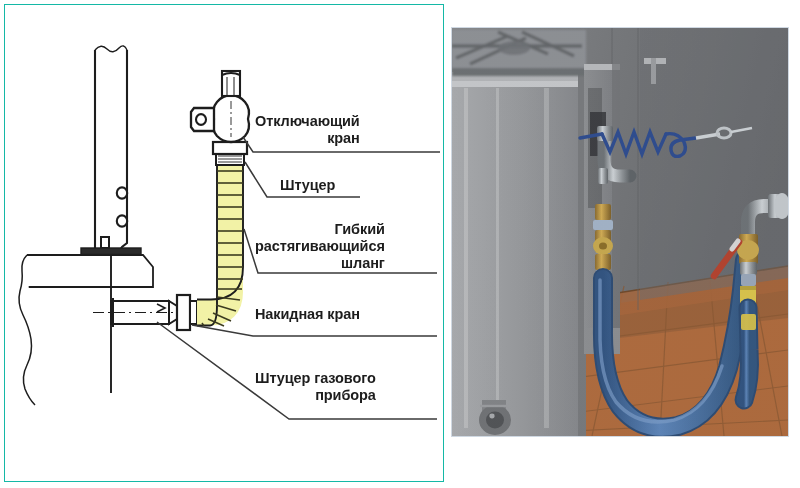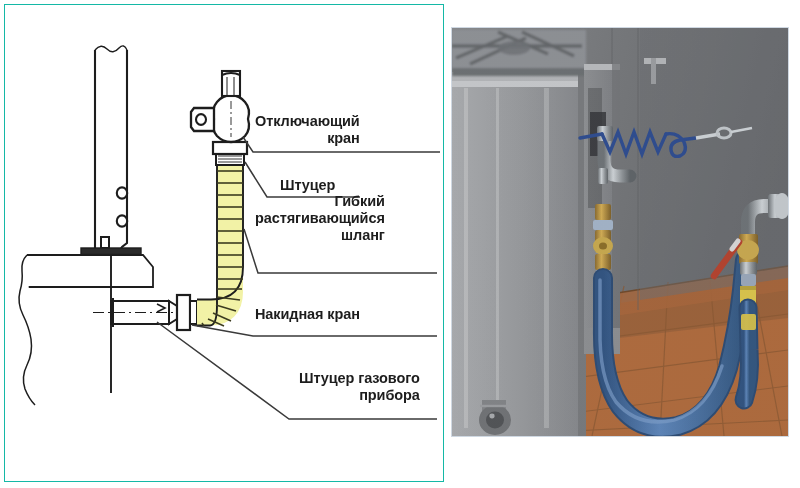--- a/index.html
+++ b/index.html
@@ -48,23 +48,23 @@
     font-family: "Liberation Sans", sans-serif;
     font-weight: bold;
     font-size: 14.5px;
     line-height: 17px;
     color: #1d1d1d;
     white-space: pre-line;
     letter-spacing: -0.1px;
   }
   #label-shutoff-valve { left: 250px; top: 108px; }
   #label-nipple        { left: 275px; top: 172px; }
-  #label-flexible-hose { left: 250px; top: 188px; }
+  #label-flexible-hose { left: 250px; top: 216px; }
   #label-union-nut     { left: 250px; top: 301px; }
-  #label-appliance-nipple { left: 250px; top: 365px; margin-left: 44px; }
+  #label-appliance-nipple { left: 250px; top: 365px; }
 
   
   #photo-panel {
     position: absolute;
     left: 452px;
     top: 28px;
     width: 336px;
     height: 408px;
     overflow: hidden;
     background: #6e6f71;

